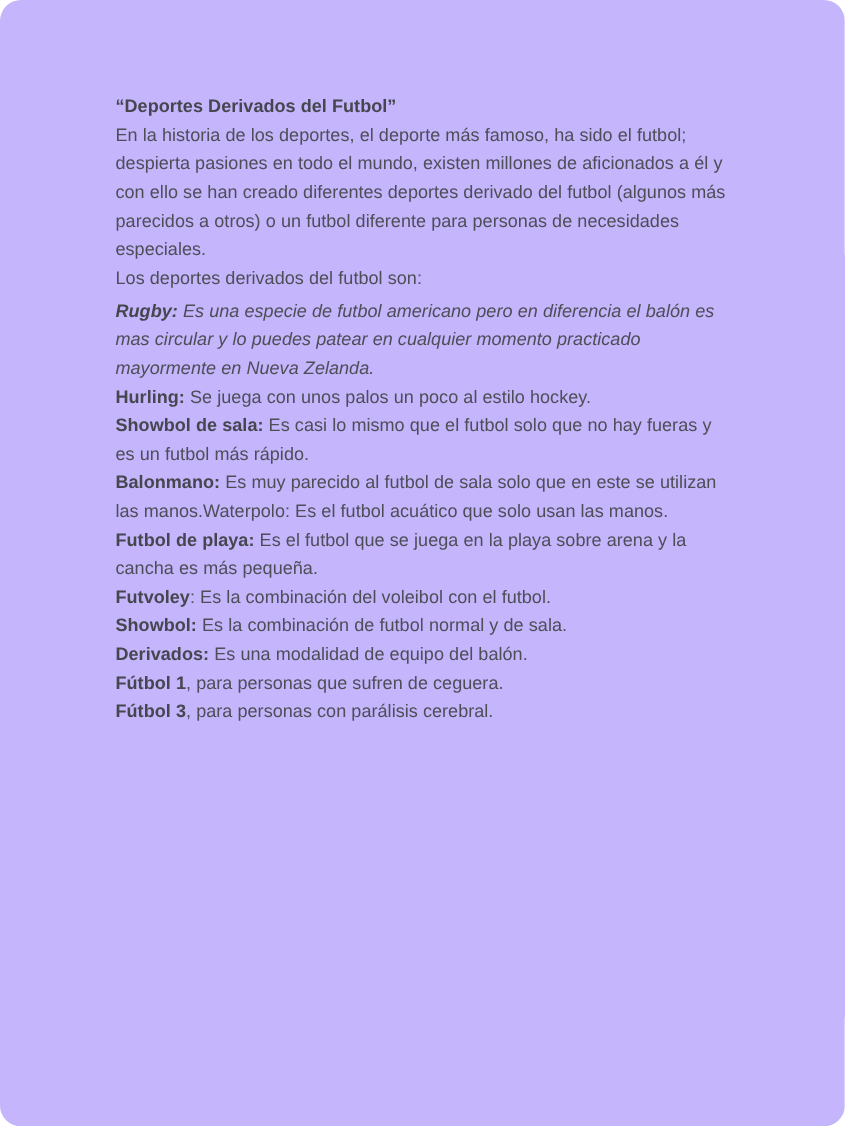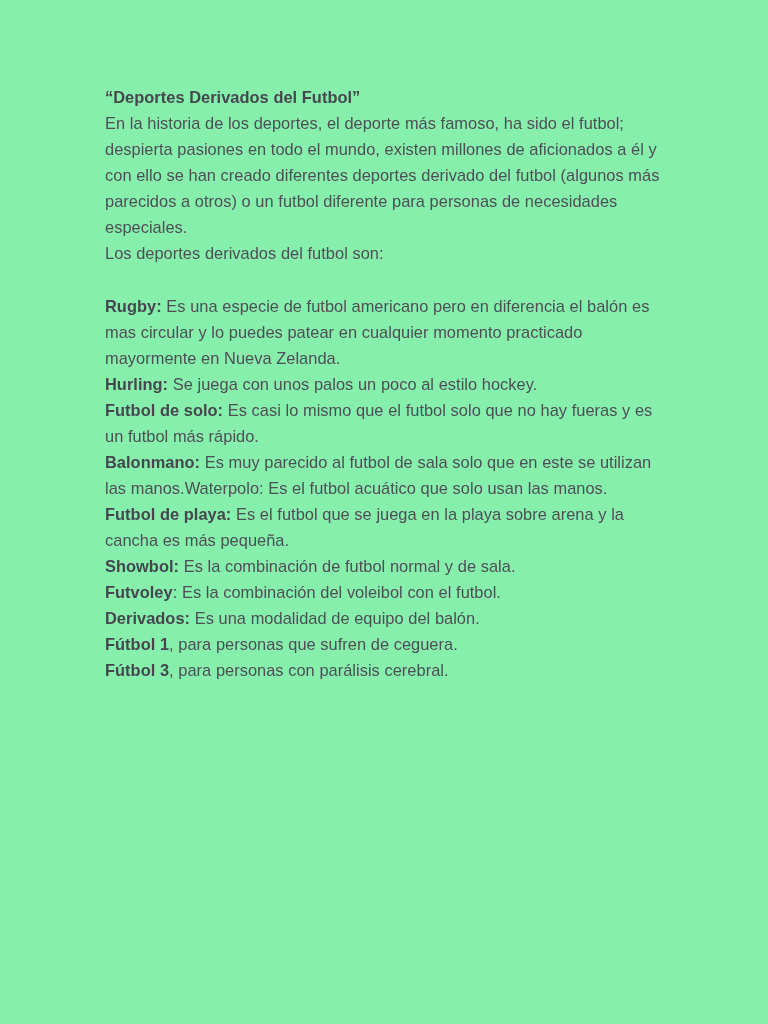--- a/index.html
+++ b/index.html
@@ -14,22 +14,23 @@
     overflow: hidden;
     font-family: "Liberation Sans", sans-serif;
     color: #4e4e56;
     -webkit-font-smoothing: antialiased;
   }
 
   #page {
     position: relative;
     width: 768px;
     height: 1024px;
-    background: #86efac;
+    background: #c4b5fd;
     box-sizing: border-box;
+    border-radius: 19px;
   }
 
   #doc-body {
     position: absolute;
     left: 105px;
     top: 84px;
     width: 556px;
   }
 
   .para {
@@ -38,21 +39,22 @@
     font-size: 16.4px;
     line-height: 26px;
     color: #4e4e56;
     letter-spacing: 0.002em;
     text-align: left;
     word-spacing: 0.004em;
   }
 
   
   .para.gap-before {
-    margin-top: 27px;
+    margin-top: 4px;
+    font-style: italic;
   }
 
   .b {
     font-weight: bold;
     color: #46464e;
   }
 
   
   .run {
     display: inline;
@@ -75,37 +77,37 @@
 
     <p class="para gap-before">
       <span class="b run">Rugby</span><span class="b run">:</span><span class="run"> Es una especie de futbol americano pero en diferencia el balón es mas circular y lo puedes patear en cualquier momento practicado mayormente en Nueva Zelanda.</span>
     </p>
 
     <p class="para">
       <span class="b run">Hurling</span><span class="b run">:</span><span class="run"> Se juega con unos palos un poco al estilo hockey.</span>
     </p>
 
     <p class="para">
-      <span class="b run">Futbol de solo</span><span class="b run">:</span><span class="run"> Es casi lo mismo que el futbol solo que no hay fueras y es un futbol más rápido.</span>
+      <span class="b run">Showbol de sala</span><span class="b run">:</span><span class="run"> Es casi lo mismo que el futbol solo que no hay fueras y es un futbol más rápido.</span>
     </p>
 
     <p class="para">
       <span class="b run">Balonmano</span><span class="b run">:</span><span class="run"> Es muy parecido al futbol de sala solo que en este se utilizan las manos.Waterpolo: Es el futbol acuático que solo usan las manos.</span>
     </p>
 
     <p class="para">
       <span class="b run">Futbol de playa</span><span class="b run">:</span><span class="run"> Es el futbol que se juega en la playa sobre arena y la cancha es más pequeña.</span>
     </p>
 
     <p class="para">
-      <span class="b run">Showbol</span><span class="b run">:</span><span class="run"> Es la combinación de futbol normal y de sala.</span>
+      <span class="b run">Futvoley</span><span class="run">:</span><span class="run"> Es la combinación del voleibol con el futbol.</span>
     </p>
 
     <p class="para">
-      <span class="b run">Futvoley</span><span class="run">:</span><span class="run"> Es la combinación del voleibol con el futbol.</span>
+      <span class="b run">Showbol</span><span class="b run">:</span><span class="run"> Es la combinación de futbol normal y de sala.</span>
     </p>
 
     <p class="para">
       <span class="b run">Derivados</span><span class="b run">:</span><span class="run"> Es una modalidad de equipo del balón.</span>
     </p>
 
 
     <p class="para">
       <span class="b run">Fútbol 1</span><span class="run">,</span><span class="run"> para personas que sufren de ceguera.</span>
     </p>

